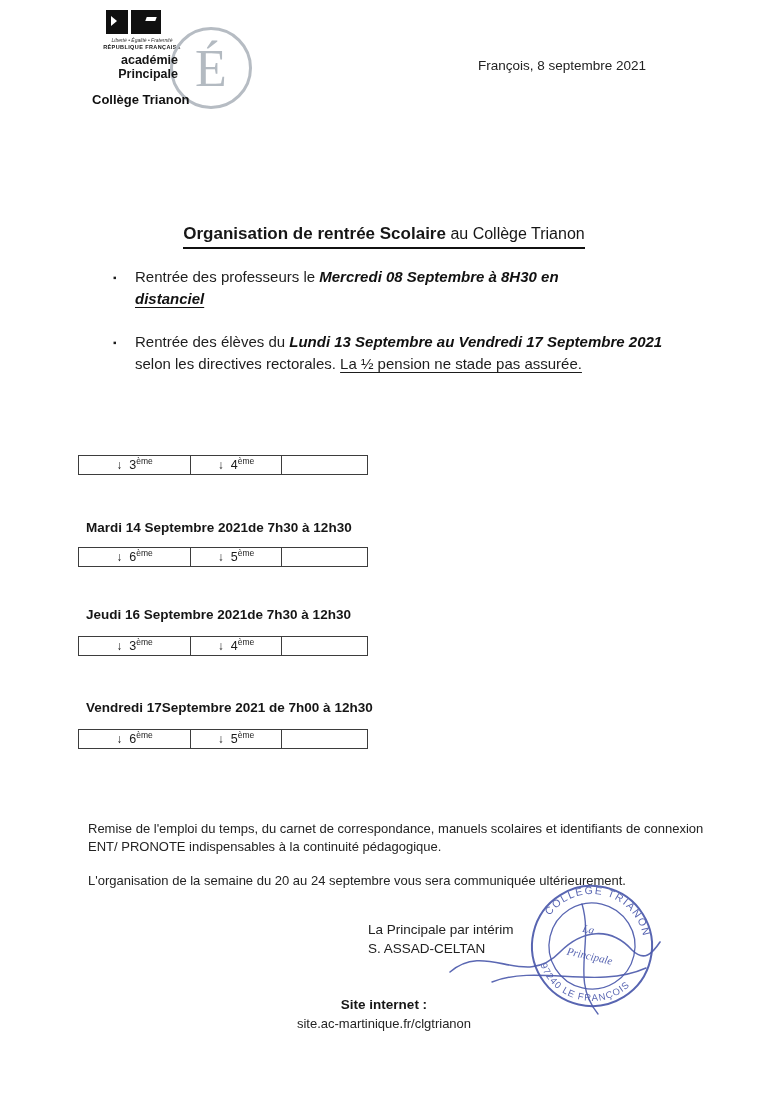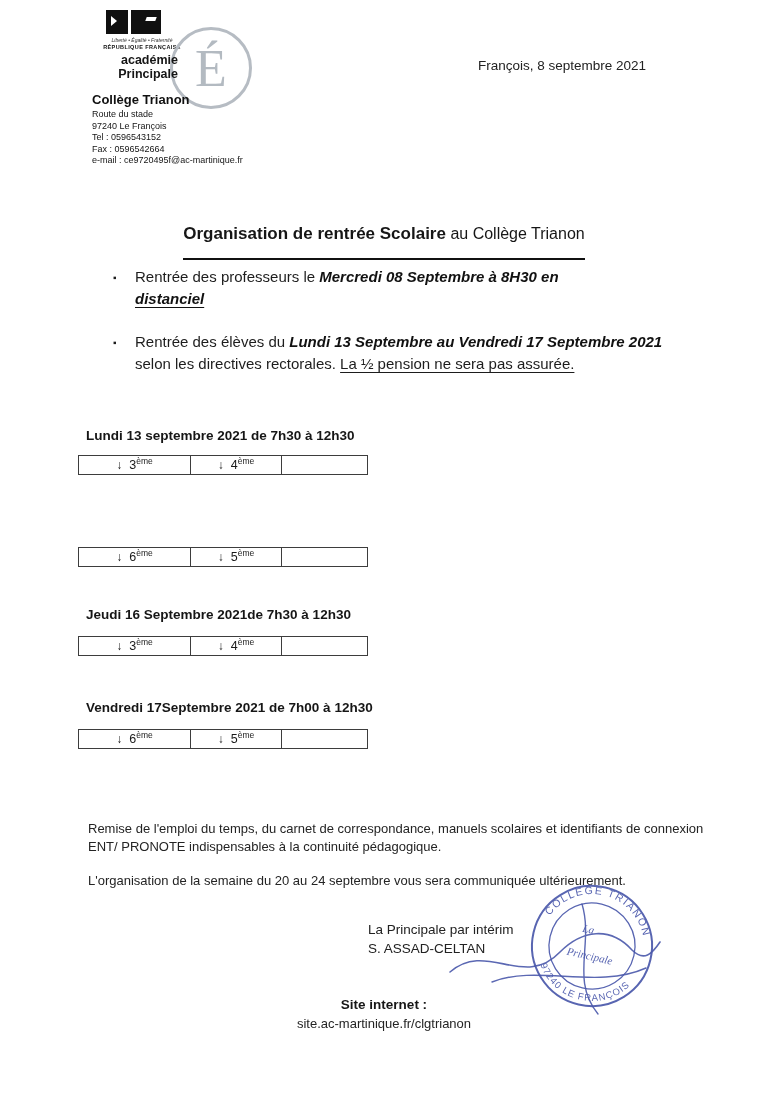--- a/index.html
+++ b/index.html
@@ -21,21 +21,21 @@
   .academy{position:absolute;left:90px;top:53px;width:88px;text-align:right;
     font-weight:bold;font-size:12.5px;line-height:14px;color:#161616;}
   .seal{position:absolute;left:170px;top:27px;width:76px;height:76px;border:3px solid #b6bcc3;
     border-radius:50%;display:flex;align-items:center;justify-content:center;
     color:#b3bac1;font-size:52px;font-family:"Liberation Serif",serif;z-index:0;}
   .school-name{position:absolute;left:92px;top:92px;font-weight:bold;font-size:13px;color:#101010;z-index:1;}
   .address{position:absolute;left:92px;top:109px;font-size:9px;line-height:11.5px;color:#151515;z-index:1;}
   .dateline{position:absolute;left:478px;top:58px;font-size:13.5px;color:#222;}
   
   .title-wrap{position:absolute;top:224px;left:0;width:100%;text-align:center;}
-  .title-inner{display:inline-block;border-bottom:2px solid #111;padding-bottom:14px;font-size:16px;color:#161616;}
+  .title-inner{display:inline-block;border-bottom:2px solid #111;padding-bottom:3px;font-size:16px;color:#161616;}
   .title-main{font-weight:bold;font-size:17px;}
   
   .bullet{position:absolute;left:113px;font-size:15px;line-height:22px;color:#1d1d1d;}
   .bullet .marker{position:absolute;left:0;top:1px;font-size:10px;}
   .bullet .btext{display:block;padding-left:22px;}
   .b1{top:266px;width:575px;}
   .b2{top:331px;width:575px;}
   .bold{font-weight:bold;color:#111;font-style:italic;}
   .uline{text-decoration:underline;text-underline-offset:3px;}
   
@@ -77,64 +77,57 @@
   <div class="seal">
     <span>É</span>
   </div>
 
   <div class="academy">
     <div>académie</div>
     <div>Principale</div>
   </div>
 
   <div class="school-name">Collège Trianon</div>
-  <div class="address">
-    <div>Route du stade</div>
-    <div>97240 Le François</div>
-    <div>Tel : 0596543152</div>
-    <div>Fax : 0596542664</div>
-    <div>e-mail : ce9720495f@ac-martinique.fr</div>
-  </div>
 
   <div class="dateline">François, 8 septembre 2021</div>
 
   <div class="title-wrap">
     <span class="title-inner">
       <span class="title-main">Organisation de rentrée Scolaire</span><span> au Collège Trianon</span>
     </span>
   </div>
 
   <div class="bullet b1">
     <span class="marker">▪</span>
     <span class="btext">
       <span>Rentrée des professeurs le </span><span class="bold">Mercredi 08 Septembre à 8H30 en</span><br>
       <span class="bold uline">distanciel</span>
     </span>
   </div>
 
   <div class="bullet b2">
     <span class="marker">▪</span>
     <span class="btext">
-      <span>Rentrée des élèves du </span><span class="bold">Lundi 13 Septembre au Vendredi 17 Septembre 2021</span><span> selon les directives rectorales. </span><span class="uline">La ½ pension ne sera pas assurée.</span>
+      <span>Rentrée des élèves du </span><span class="bold">Lundi 13 Septembre au Vendredi 17 Septembre 2021</span><span> selon les directives rectorales. </span><span class="uline">La ½ pension ne stade pas assurée.</span>
     </span>
   </div>
 
-  <div class="day-heading h0">Lundi 13 septembre 2021 de 7h30 à 12h30</div>
   <div class="grade-table t0">
     <div class="gcell w1">
       <span class="mark">↓</span>
       <span class="grade"><span>3</span><sup>ème</sup></span>
     </div>
     <div class="gcell w2">
       <span class="mark">↓</span>
       <span class="grade"><span>4</span><sup>ème</sup></span>
     </div>
     <div class="gcell w3"></div>
   </div>
 
+  <div class="day-heading h1">Mardi 14 Septembre  2021de 7h30 à 12h30</div>
   <div class="grade-table t1">
     <div class="gcell w1">
       <span class="mark">↓</span>
       <span class="grade"><span>6</span><sup>ème</sup></span>
     </div>
     <div class="gcell w2">
       <span class="mark">↓</span>
       <span class="grade"><span>5</span><sup>ème</sup></span>
     </div>
     <div class="gcell w3"></div>

